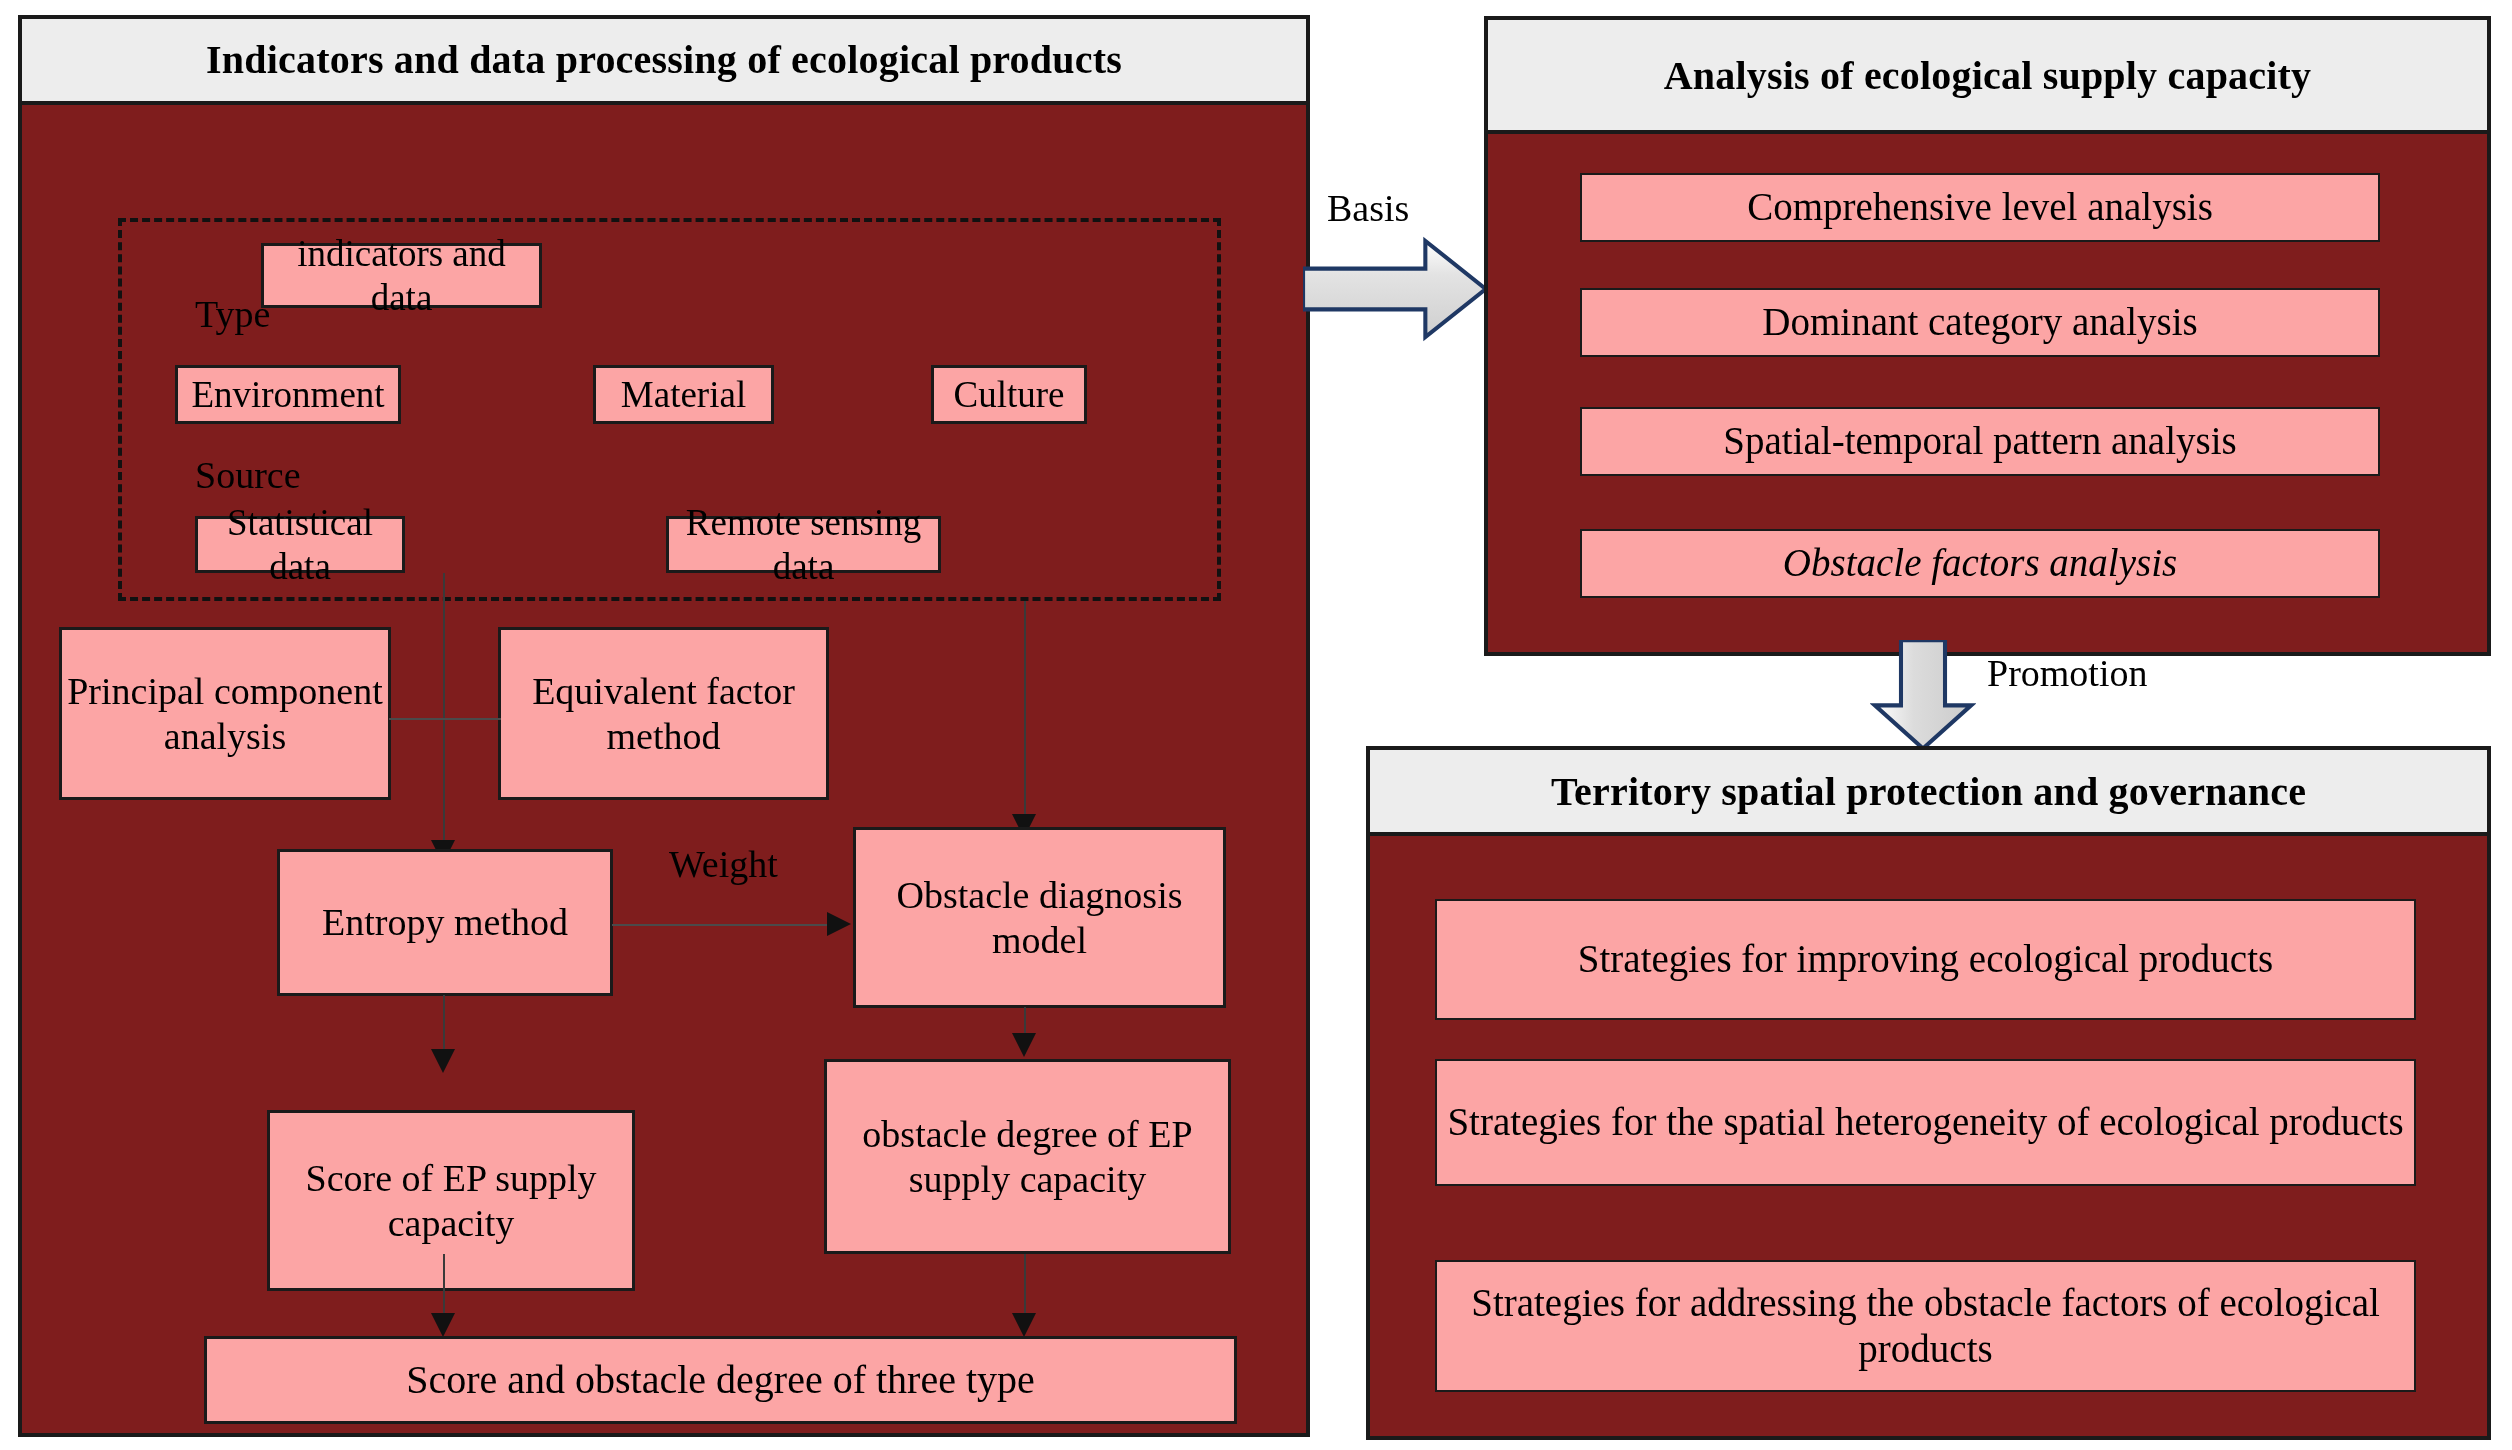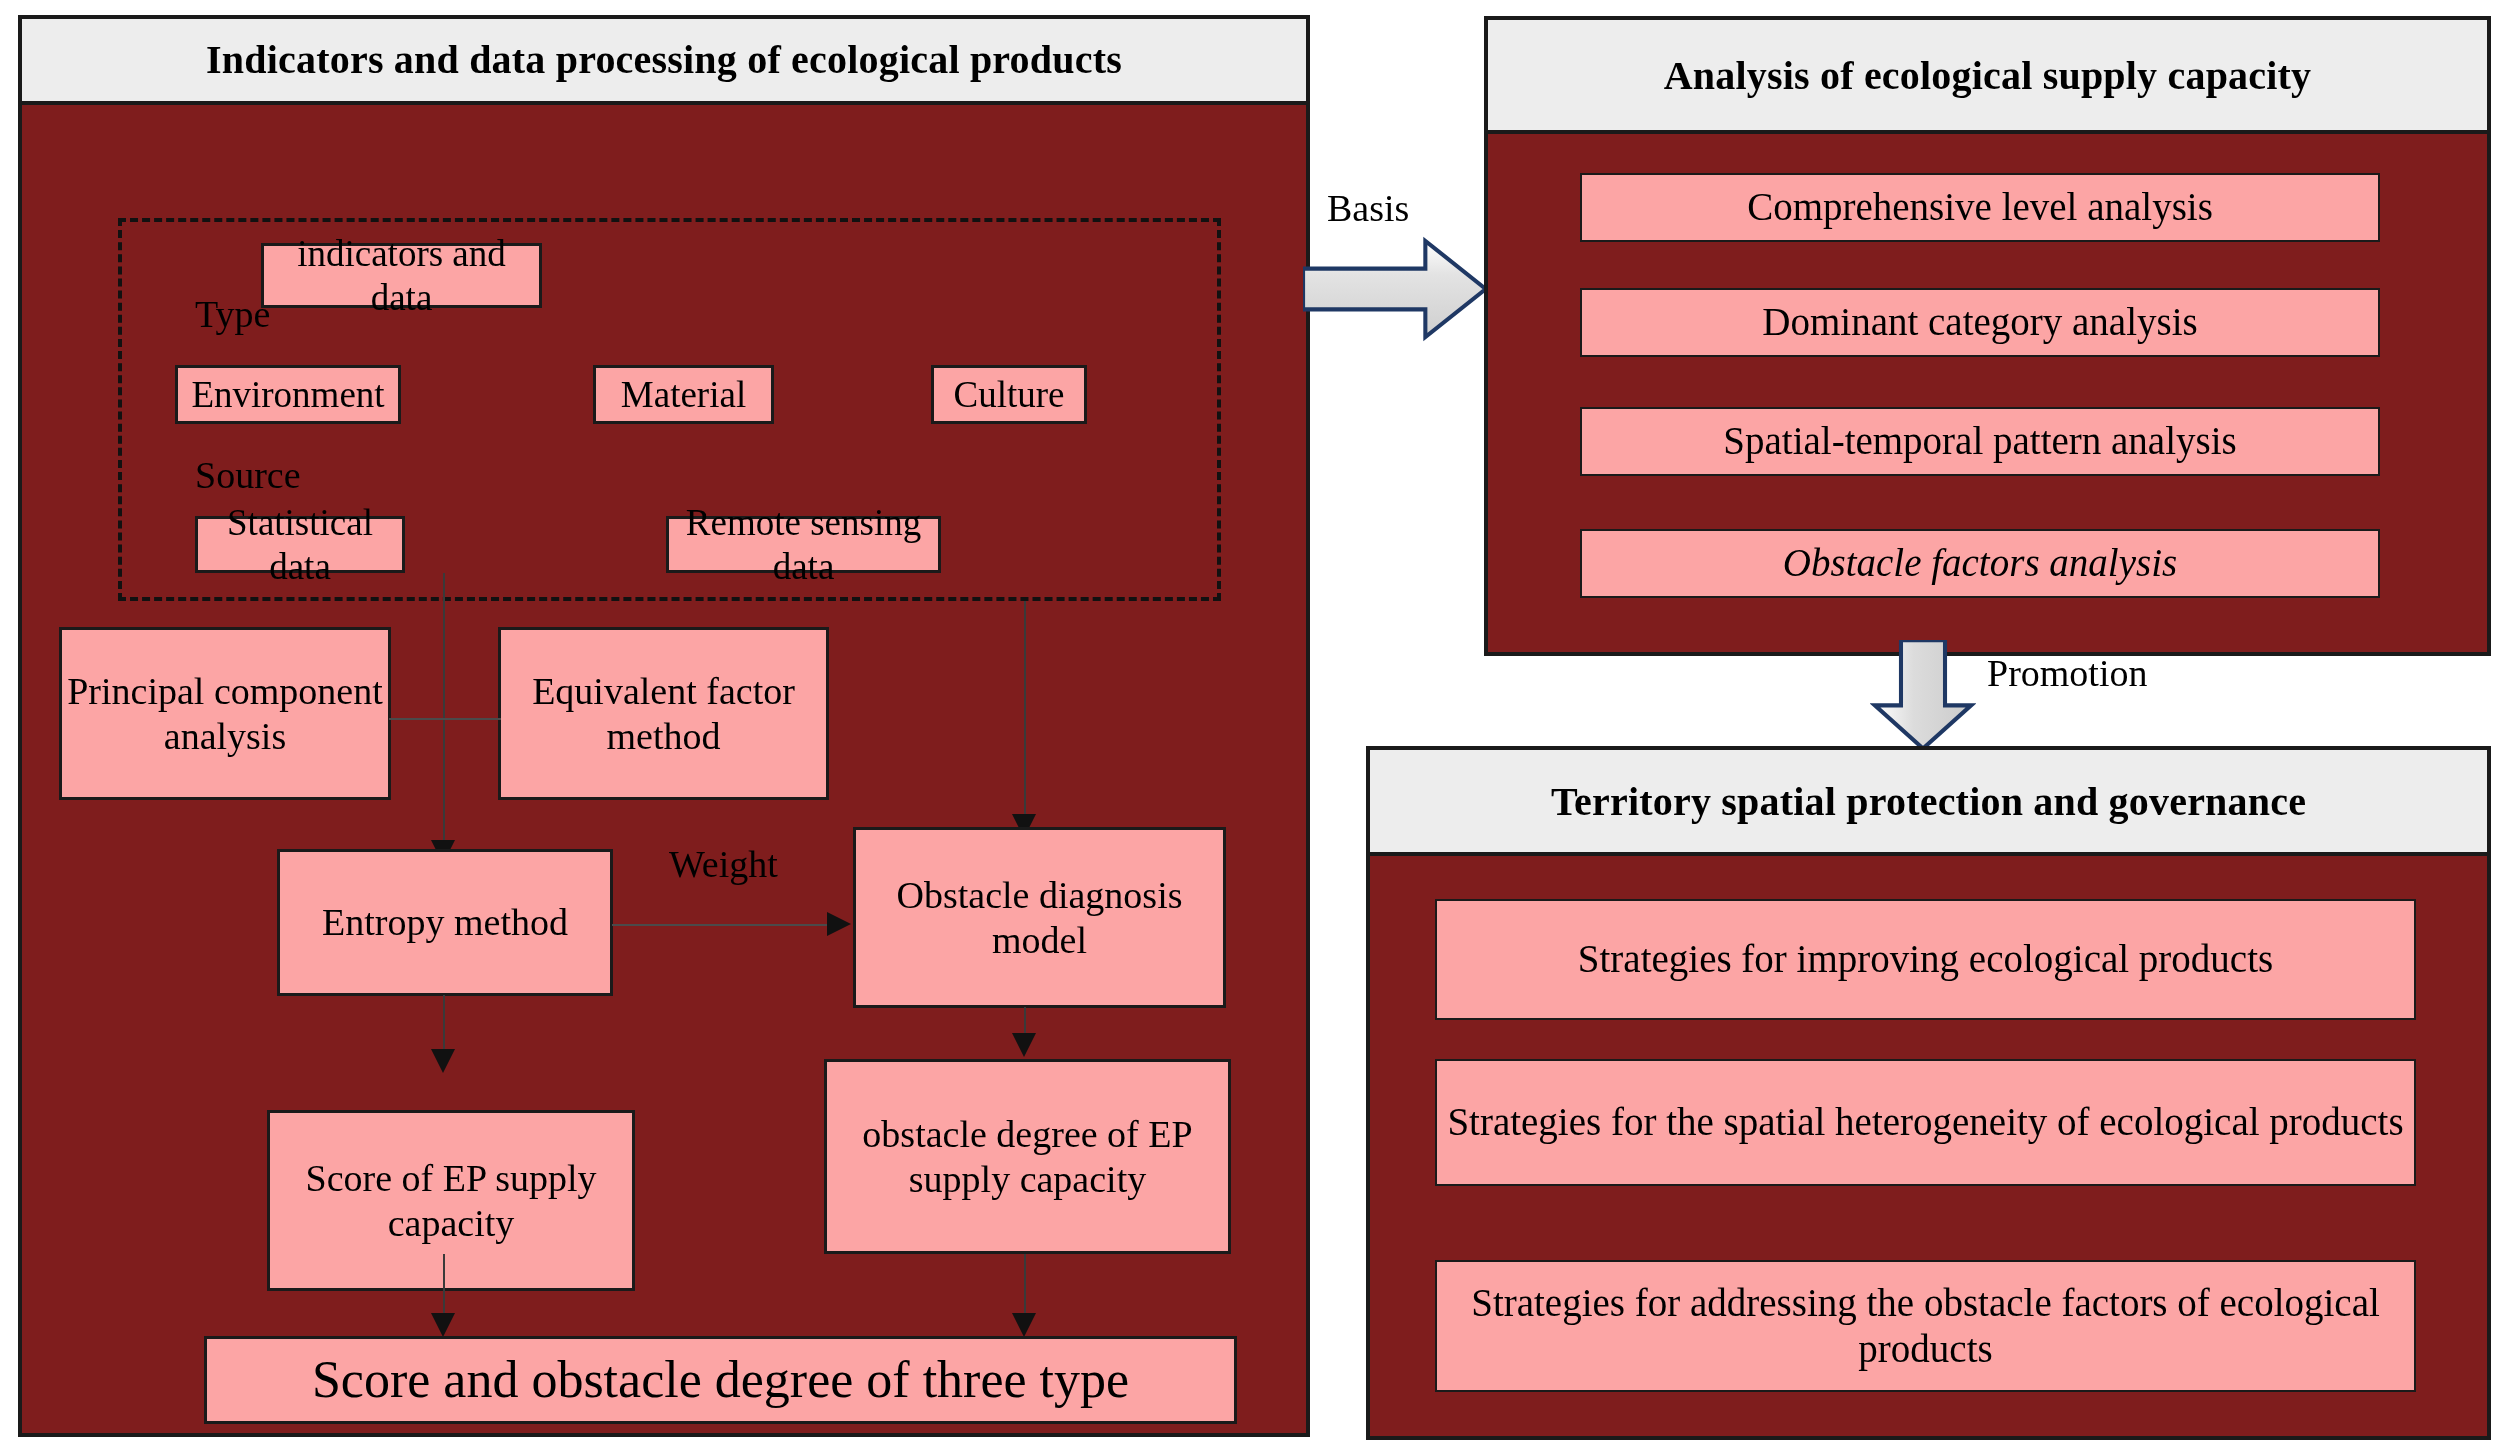--- a/index.html
+++ b/index.html
@@ -184,21 +184,21 @@
   <div class="node" style="left:824px; top:1059px; width:407px; height:195px; font-size:38px;">
     <span>obstacle degree of EP supply capacity</span>
   </div>
 
   <div class="vline" style="left:443px; top:1254px; height:73px;"></div>
   <div class="arrowhead-down" style="left:431px; top:1313px;"></div>
 
   <div class="vline" style="left:1024px; top:1254px; height:73px;"></div>
   <div class="arrowhead-down" style="left:1012px; top:1313px;"></div>
 
-  <div class="node" style="left:204px; top:1336px; width:1033px; height:88px; font-size:52px;">
+  <div class="node" style="left:204px; top:1336px; width:1033px; height:88px; font-size:40px;">
     <span>Score and obstacle degree of three type</span>
   </div>
 
   <div class="block-arrow" style="left:1303px; top:236px; width:186px; height:106px;">
     <svg width="186" height="106" viewBox="0 0 228 130" xmlns="http://www.w3.org/2000/svg">
       <defs>
         <linearGradient id="basisGrad" x1="0" y1="0" x2="0" y2="1">
           <stop offset="0%" stop-color="#ffffff"></stop>
           <stop offset="35%" stop-color="#e3e3e3"></stop>
           <stop offset="100%" stop-color="#cfcfcf"></stop>
@@ -240,21 +240,21 @@
         </linearGradient>
       </defs>
       <polygon points="38,0 92,0 92,80 124,80 65,133 6,80 38,80" fill="url(#promoGrad)" stroke="#1f3864" stroke-width="5"></polygon>
     </svg>
   </div>
   <div class="plain-label" style="left:1987px; top:651px; font-size:38px;">
     <span>Promotion</span>
   </div>
 
   <div class="panel" style="left:1366px; top:746px; width:1125px; height:694px;">
-    <div class="panel-header" style="height:106px; font-size:40px;">
+    <div class="panel-header" style="height:86px; font-size:40px;">
       <span>Territory spatial protection and governance</span>
     </div>
   </div>
 
   <div class="node thin" style="left:1435px; top:899px; width:981px; height:121px; font-size:39px;">
     <span>Strategies for improving ecological products</span>
   </div>
   <div class="node thin" style="left:1435px; top:1059px; width:981px; height:127px; font-size:39px;">
     <span>Strategies for the spatial heterogeneity of ecological products</span>
   </div>

